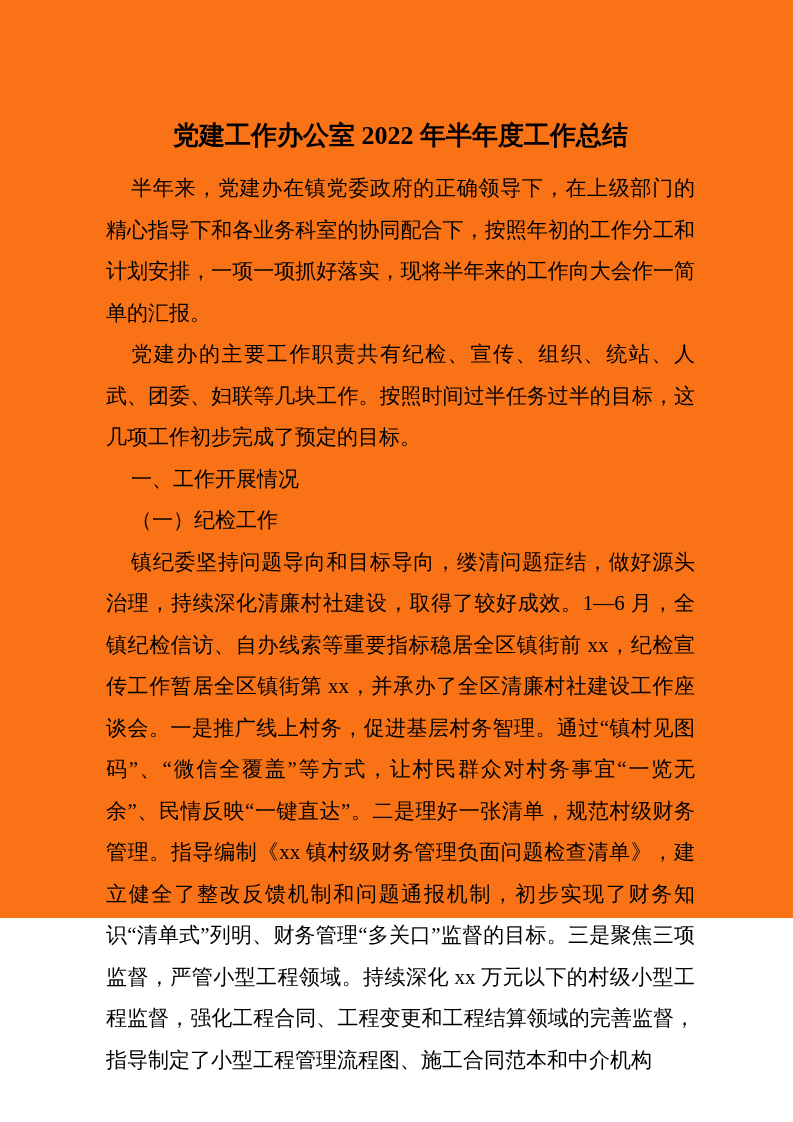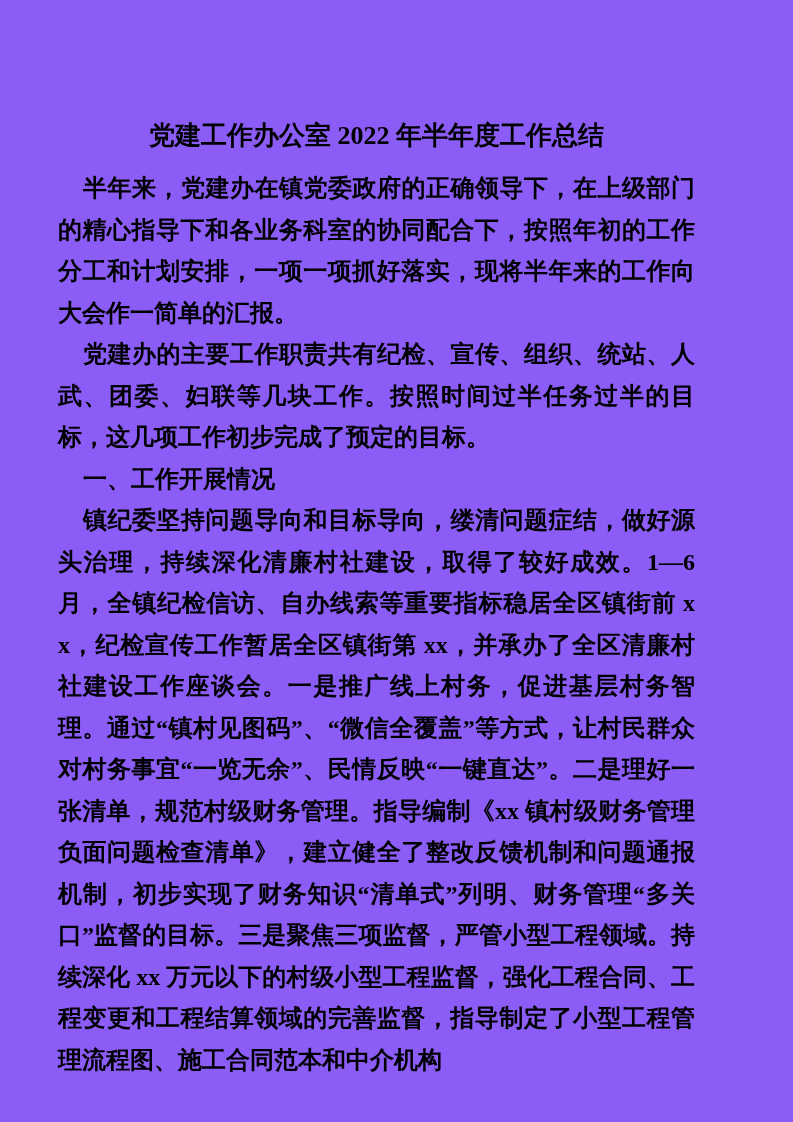--- a/index.html
+++ b/index.html
@@ -10,49 +10,49 @@
   body {
     width: 793px;
     height: 1122px;
     overflow: hidden;
     font-family: "Liberation Serif", "DejaVu Serif", serif;
     color: #000000;
   }
   .page {
     box-sizing: border-box;
     width: 793px;
-    height: 1122px;
-    background: #8b5cf6;
-    padding: 120px 98px 0 58px;
+    height: 918px;
+    background: #f97316;
+    padding: 120px 98px 0 106px;
   }
   .doc-title {
     margin: 0 0 16px 0;
     font-size: 26px;
     line-height: 32px;
     font-weight: bold;
     text-align: center;
     white-space: nowrap;
   }
   .doc-paragraph {
     margin: 0;
-    font-size: 24px;
+    font-size: 21px;
     line-height: 41.5px;
     text-align: justify;
     text-indent: 25px;
     word-break: break-all;
-    font-weight: bold;
   }
 </style>
 </head>
 <body>
 
 <div class="page">
   <h1 class="doc-title">党建工作办公室 2022 年半年度工作总结</h1>
 
   <p class="doc-paragraph">半年来，党建办在镇党委政府的正确领导下，在上级部门的精心指导下和各业务科室的协同配合下，按照年初的工作分工和计划安排，一项一项抓好落实，现将半年来的工作向大会作一简单的汇报。</p>
 
   <p class="doc-paragraph">党建办的主要工作职责共有纪检、宣传、组织、统站、人武、团委、妇联等几块工作。按照时间过半任务过半的目标，这几项工作初步完成了预定的目标。</p>
 
   <p class="doc-paragraph">一、工作开展情况</p>
 
+  <p class="doc-paragraph">（一）纪检工作</p>
 
   <p class="doc-paragraph">镇纪委坚持问题导向和目标导向，缕清问题症结，做好源头治理，持续深化清廉村社建设，取得了较好成效。1—6 月，全镇纪检信访、自办线索等重要指标稳居全区镇街前 xx，纪检宣传工作暂居全区镇街第 xx，并承办了全区清廉村社建设工作座谈会。一是推广线上村务，促进基层村务智理。通过“镇村见图码”、“微信全覆盖”等方式，让村民群众对村务事宜“一览无余”、民情反映“一键直达”。二是理好一张清单，规范村级财务管理。指导编制《xx 镇村级财务管理负面问题检查清单》，建立健全了整改反馈机制和问题通报机制，初步实现了财务知识“清单式”列明、财务管理“多关口”监督的目标。三是聚焦三项监督，严管小型工程领域。持续深化 xx 万元以下的村级小型工程监督，强化工程合同、工程变更和工程结算领域的完善监督，指导制定了小型工程管理流程图、施工合同范本和中介机构</p>
 </div>
 
 </body></html>

